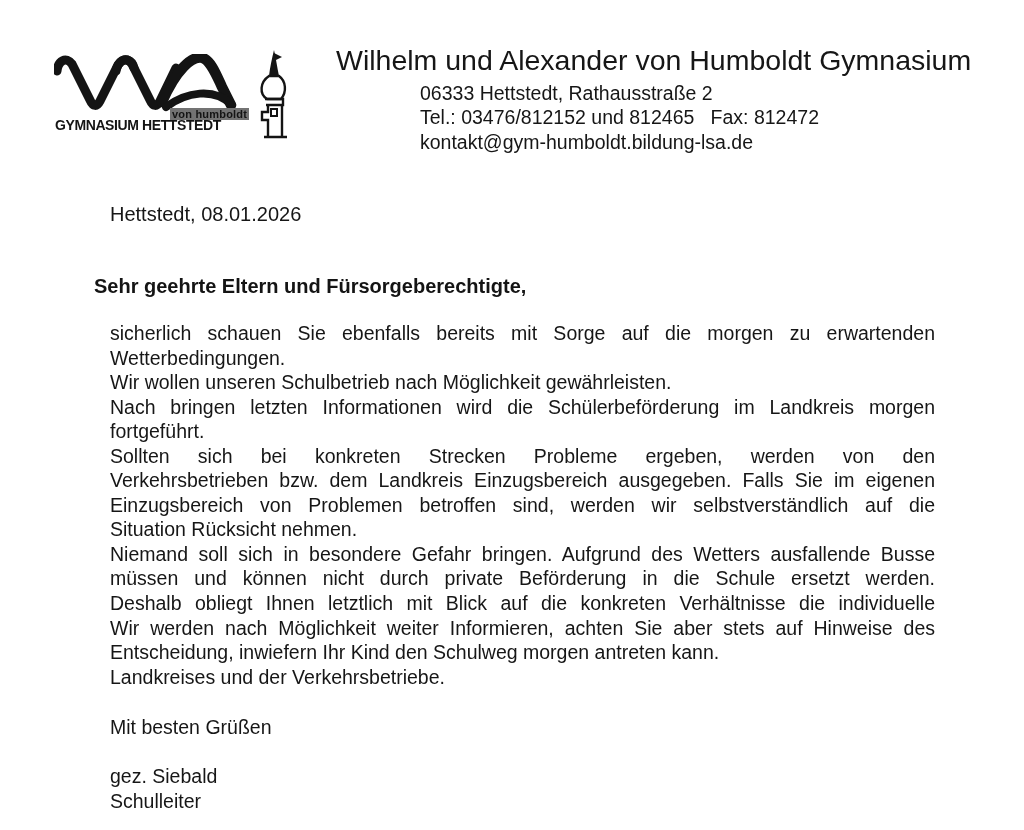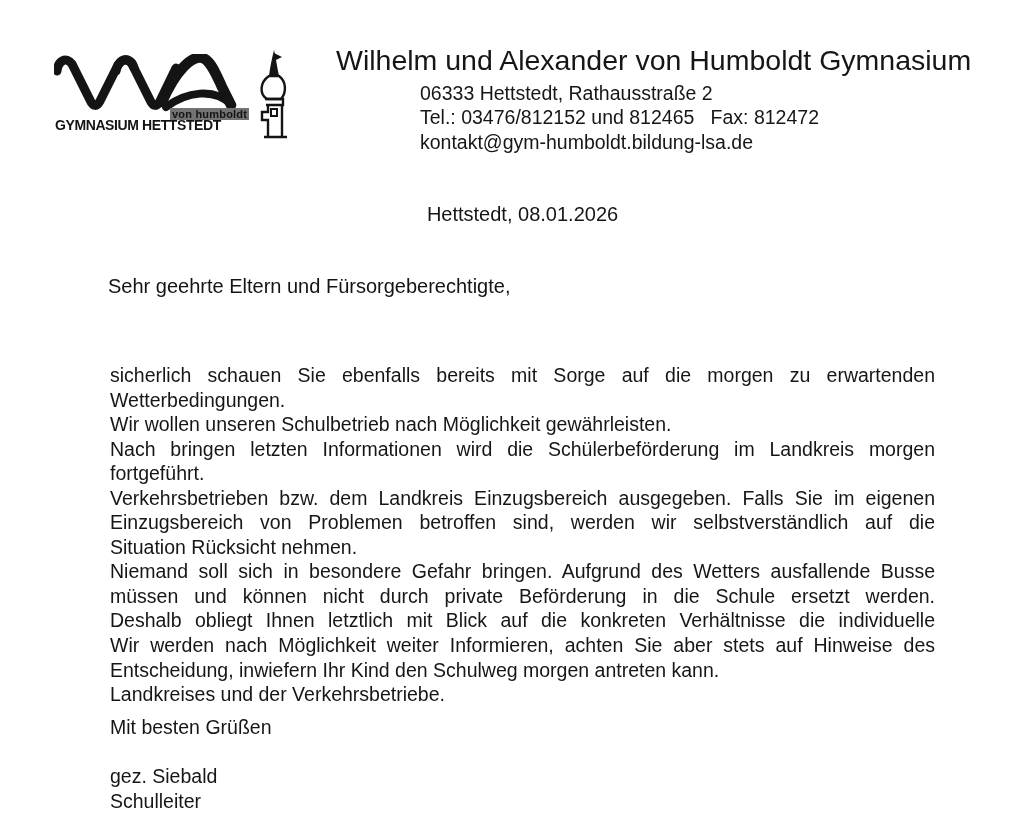--- a/index.html
+++ b/index.html
@@ -32,31 +32,31 @@
     font-size: 28.5px; font-weight: normal; white-space: nowrap; color: #161616; margin-left: 40px;
   }
   .addr {
     position: absolute; left: 420px; top: 81px;
     font-size: 19.5px; line-height: 24.4px; color: #161616;
   }
   .addr div { white-space: pre; }
 
   .date-line {
     position: absolute; left: 110px; top: 203px; width: 825px;
-    text-align: center; font-size: 20px; color: #161616;
+    text-align: left; font-size: 20px; color: #161616;
   }
 
   .salutation {
-    position: absolute; left: 108px; top: 275px;
-    font-size: 20px; font-weight: normal; color: #141414;
+    position: absolute; left: 94px; top: 275px;
+    font-size: 20px; font-weight: bold; color: #141414;
   }
 
   .body-lines {
     position: absolute; left: 110px; top: 321px; width: 825px;
-    font-size: 19.5px; line-height: 24.55px; color: #161616; margin-top: 42px;
+    font-size: 19.5px; line-height: 24.55px; color: #161616;
   }
   .body-lines .line { text-align: left; }
   .body-lines .line.stretch { text-align: justify; text-align-last: justify; }
 
   .closing  { position: absolute; left: 110px; top: 716px; font-size: 19.5px; color: #161616; }
   .signature { position: absolute; left: 110px; top: 764px; font-size: 19.5px; line-height: 24.5px; color: #161616; }
 </style>
 </head>
 <body>
 
@@ -97,20 +97,21 @@
       <div class="line stretch">sicherlich schauen Sie ebenfalls bereits mit Sorge auf die morgen zu erwartenden</div>
 
       <div class="line">Wetterbedingungen.</div>
 
       <div class="line">Wir wollen unseren Schulbetrieb nach Möglichkeit gewährleisten.</div>
 
       <div class="line stretch">Nach bringen letzten Informationen wird die Schülerbeförderung im Landkreis morgen</div>
 
       <div class="line">fortgeführt.</div>
 
+      <div class="line stretch">Sollten sich bei konkreten Strecken Probleme ergeben, werden von den</div>
 
       <div class="line stretch">Verkehrsbetrieben bzw. dem Landkreis Einzugsbereich ausgegeben. Falls Sie im eigenen</div>
 
       <div class="line stretch">Einzugsbereich von Problemen betroffen sind, werden wir selbstverständlich auf die</div>
 
       <div class="line">Situation Rücksicht nehmen.</div>
 
       <div class="line stretch">Niemand soll sich in besondere Gefahr bringen. Aufgrund des Wetters ausfallende Busse</div>
 
       <div class="line stretch">müssen und können nicht durch private Beförderung in die Schule ersetzt werden.</div>

